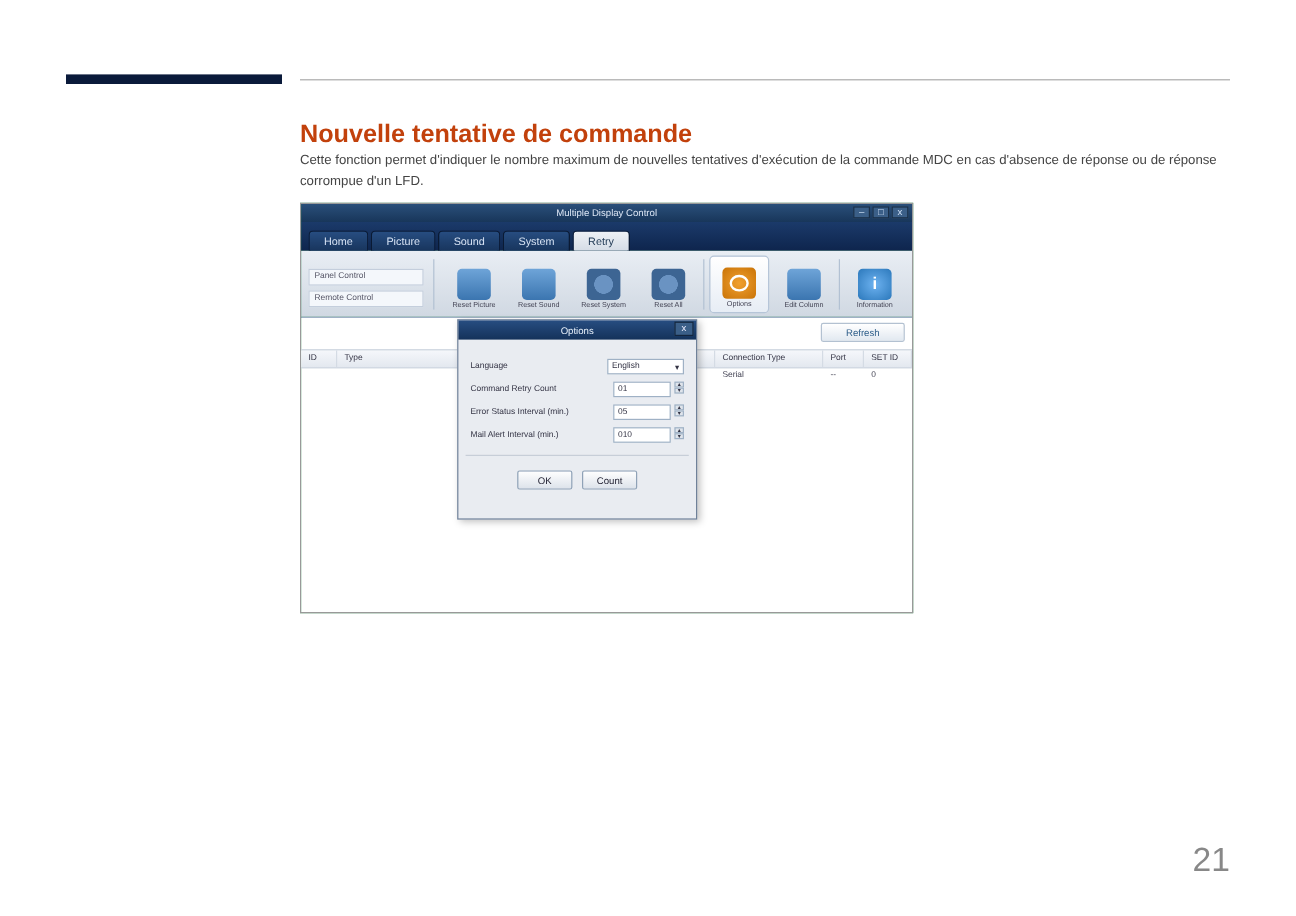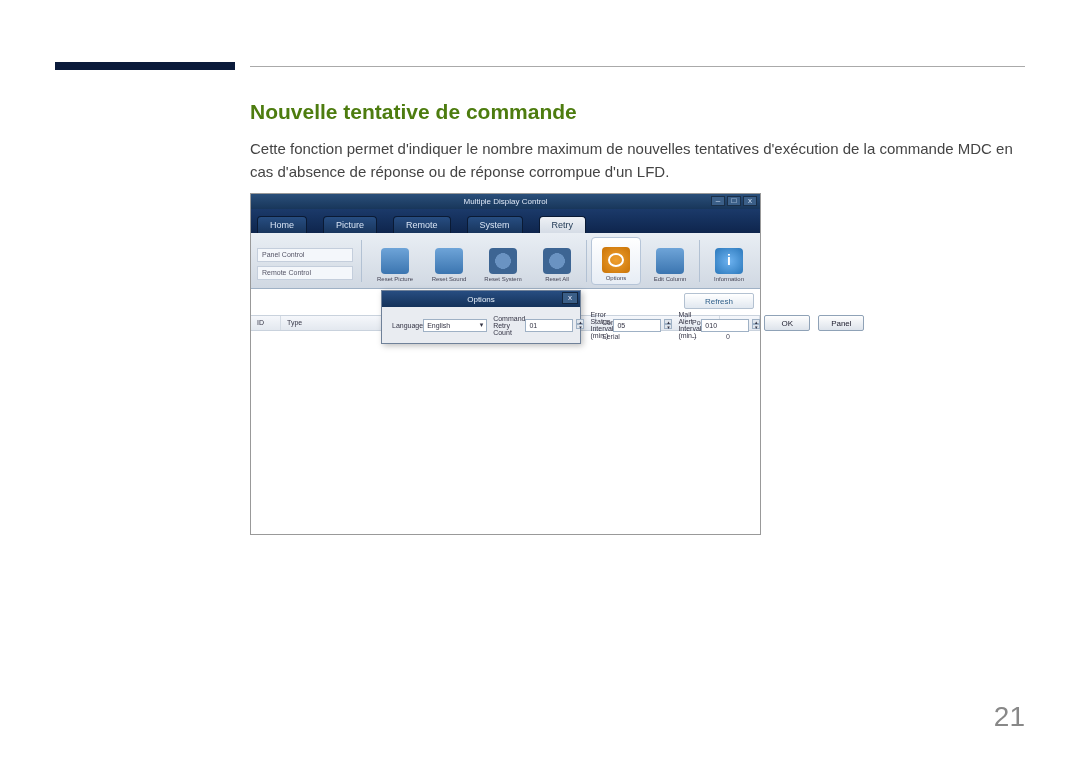--- a/index.html
+++ b/index.html
@@ -16,24 +16,24 @@
     background: #0a1a3a;
   }
   .top-rule {
     position: absolute; top: 66px; left: 250px; right: 55px; height: 1px;
     background: #aaa;
   }
   .content {
     position: absolute; top: 100px; left: 250px; right: 55px;
   }
   h2.section-title {
-    font-size: 21px; font-weight: 600; color: #4d7c0f; margin-bottom: 14px;
+    font-size: 21px; font-weight: 600; color: #c2410c; margin-bottom: 2px;
   }
   p.para {
-    font-size: 15px; color: #444; line-height: 1.5; margin-bottom: 10px;
+    font-size: 11px; color: #444; line-height: 1.5; margin-bottom: 10px;
   }
   .page-number {
     position: absolute; bottom: 30px; right: 55px;
     font-size: 28px; color: #888;
   }
 
   
   .app {
     width: 511px; height: 342px; position: relative;
     background: #15803d; border: 1px solid #999;
@@ -41,21 +41,21 @@
   }
   .titlebar {
     height: 15px; background: linear-gradient(#2a4f7a,#18365a);
     display:flex; align-items:center; justify-content:center;
     color:#dce6f5; font-size:8px; position:relative;
   }
   .winbtns { position:absolute; right:3px; top:2px; display:flex; gap:2px; }
   .winbtn { width:14px; height:10px; background:#3b5f88; border:1px solid #1a2f48; color:#cfe0f5; font-size:8px; line-height:8px; text-align:center; }
   .menubar {
     height: 24px; background: linear-gradient(#1b3a6a,#0e254d);
-    display:flex; align-items:flex-end; padding-left:6px; gap:16px;
+    display:flex; align-items:flex-end; padding-left:6px; gap:2px;
   }
   .tab {
     padding: 3px 12px 3px 12px; font-size:9px; color:#d7e3f4;
     background: linear-gradient(#274d81,#18355d);
     border-radius: 4px 4px 0 0; border:1px solid #0a1a34; border-bottom:none;
   }
   .tab.active { background: linear-gradient(#eef1f5,#d5dce6); color:#213a55; }
   .ribbon {
     height: 56px; background: linear-gradient(#e9eef4,#d0d8e2);
     border-bottom:1px solid #9fb1c5;
@@ -95,21 +95,21 @@
   .datarow span { padding:2px 6px; }
 
   
   .dialog {
     position:absolute; left:130px; top:96px; width:200px;
     background:#e9ecf1; border:1px solid #6f8199; box-shadow: 2px 2px 6px rgba(0,0,0,0.25);
     z-index:10;
   }
   .dlg-title { height:16px; background: linear-gradient(#274d81,#14325a); color:#e8f1fb; font-size:8px; display:flex; align-items:center; justify-content:center; position:relative;}
   .dlg-close { position:absolute; right:2px; top:1px; width:16px; height:12px; background:#3b5f88; border:1px solid #13253d; color:#eef; font-size:8px; text-align:center; line-height:10px;}
-  .dlg-body { padding:4px 10px; display:flex; flex-direction:row; gap:6px;}
+  .dlg-body { padding:16px 10px; display:flex; flex-direction:column; gap:6px;}
   .dlg-row { display:flex; align-items:center; justify-content:space-between; font-size:7px; color:#334;}
   .dlg-input { width:64px; height:13px; background:#fff; border:1px solid #9fb1c5; font-size:7px; padding:0 3px; display:flex; align-items:center; justify-content:space-between;}
   .spin { display:flex; flex-direction:column; margin-left:3px;}
   .spin div{ width:8px; height:5px; background:#dfe5ec; border:1px solid #9fb1c5; font-size:5px; line-height:4px; text-align:center; color:#334;}
   .dlg-sep { height:1px; background:#c7ced8; margin:4px -4px 2px;}
   .dlg-buttons { display:flex; gap:8px; justify-content:center; padding:4px 0 8px;}
   .dlg-btn { width:46px; height:16px; background:linear-gradient(#fefefe,#dde3eb); border:1px solid #8fa2b7; font-size:8px; color:#223; border-radius:2px;}
 </style>
 </head>
 <body>
@@ -126,21 +126,21 @@
       <span>Multiple Display Control</span>
       <div class="winbtns">
         <div class="winbtn">–</div>
         <div class="winbtn">□</div>
         <div class="winbtn">x</div>
       </div>
     </div>
     <div class="menubar">
       <div class="tab">Home</div>
       <div class="tab">Picture</div>
-      <div class="tab">Remote</div>
+      <div class="tab">Sound</div>
       <div class="tab">System</div>
       <div class="tab active">Retry</div>
     </div>
     <div class="ribbon">
       <div class="left-ribbon">
         <div class="ritem">Panel Control</div>
         <div class="ritem">Remote Control</div>
       </div>
       <div class="divline"></div>
       <div class="rib-icons">
@@ -244,21 +244,21 @@
             </div>
             <div class="spin">
                 <div>▴</div>
                 <div>▾</div>
               </div>
           </div>
         </div>
         <div class="dlg-sep"></div>
         <div class="dlg-buttons">
           <button class="dlg-btn">OK</button>
-          <button class="dlg-btn">Panel</button>
+          <button class="dlg-btn">Count</button>
         </div>
       </div>
     </div>
 
   </div>
 </div>
 
 <div class="page-number">21</div>
 
 </body></html>

